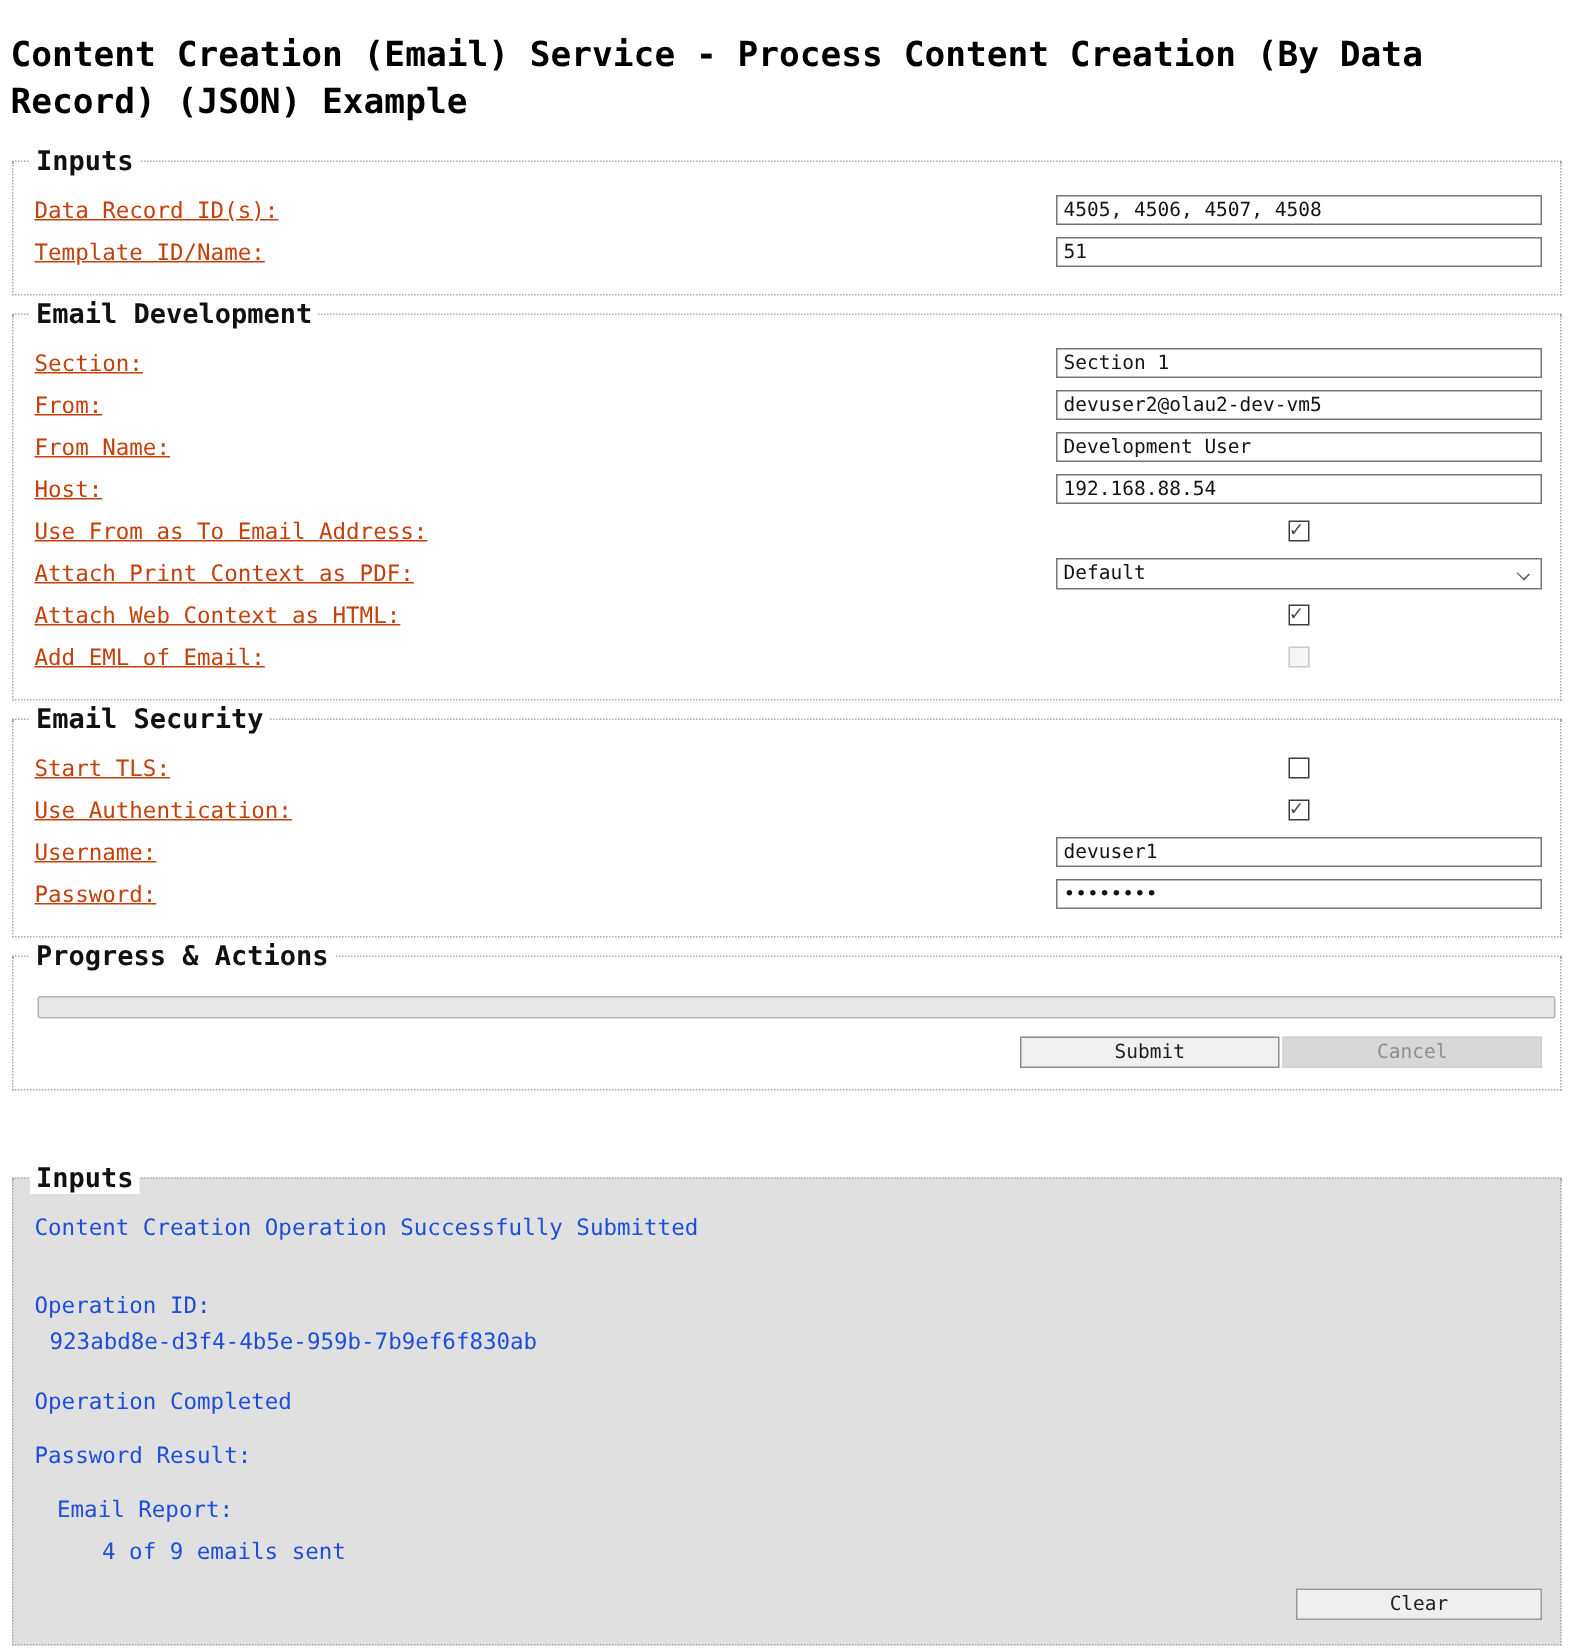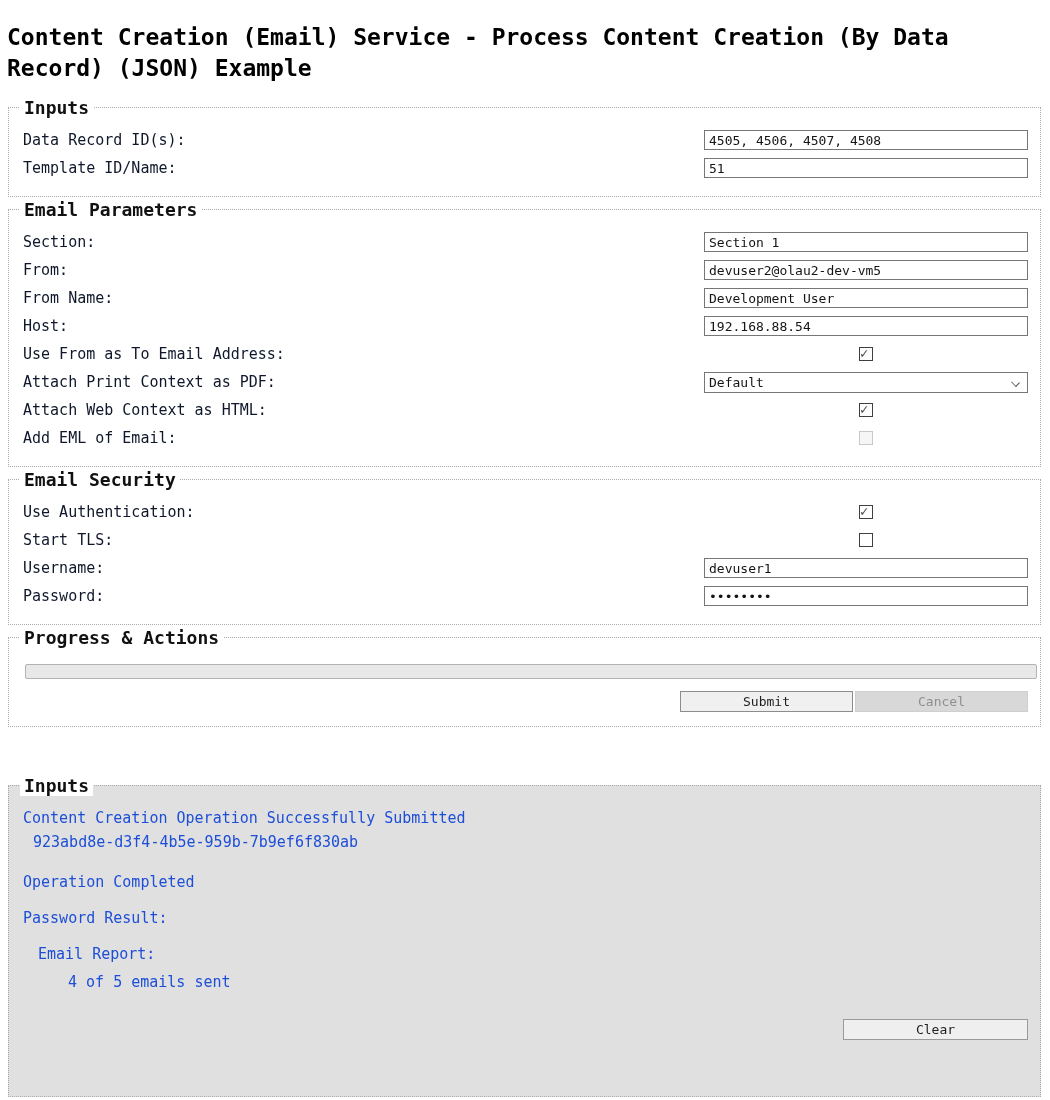--- a/index.html
+++ b/index.html
@@ -31,21 +31,21 @@
     position: absolute;
     top: -11px; left: 11px;
     background: #ffffff;
     padding: 0 4px;
     font-size: 18px;
     font-weight: bold;
     color: #111;
     line-height: 21px;
   }
   .row { display: flex; align-items: center; height: 28px; }
-  .row .lbl { flex: 1; font-size: 15px; color: #0f172a; }
+  .row .lbl { flex: 1; font-size: 15px; color: #c2410c; text-decoration: underline; }
   .row .ctl { width: 324px; display: flex; align-items: center; }
   .ctl.center { justify-content: center; }
   input.text {
     width: 328px; height: 20px;
     border: 1px solid #767676;
     background: #fff;
     font-family: "DejaVu Sans Mono", monospace;
     font-size: 13px;
     color: #141414;
     padding: 0 4px;
@@ -115,21 +115,21 @@
   .r-line { font-size: 15px; color: #1d4ed8; line-height: 17px; white-space: pre; }
   .ind-1 { padding-left: 10px; }
   .ind-2 { padding-left: 15px; }
   .ind-3 { padding-left: 45px; }
   .mt-xl { margin-top: 35px; }
   .mt-s  { margin-top: 7px; }
   .mt-l  { margin-top: 23px; }
   .mt-m  { margin-top: 19px; }
   .mt-sm { margin-top: 11px; }
   .clear-row { display: flex; justify-content: flex-end; margin-top: 16px; }
-  .btn-clear { width: 185px; border-color: #9a9a9a; background: #efefef; margin-top: 12px; }
+  .btn-clear { width: 164px; border-color: #9a9a9a; background: #efefef; }
 </style>
 </head>
 <body>
 
 <div class="page-title">Content Creation (Email) Service - Process Content Creation (By Data Record) (JSON) Example</div>
 
 <div class="fieldset">
   <div class="legend">Inputs</div>
   <div class="row">
     <div class="lbl">Data Record ID(s):</div>
@@ -139,21 +139,21 @@
   </div>
   <div class="row">
     <div class="lbl">Template ID/Name:</div>
     <div class="ctl">
       <input class="text" type="text" value="51" style="">
     </div>
   </div>
 </div>
 
 <div class="fieldset">
-  <div class="legend">Email Parameters</div>
+  <div class="legend">Email Development</div>
   <div class="row">
     <div class="lbl">Section:</div>
     <div class="ctl">
       <input class="text" type="text" value="Section 1" style="">
     </div>
   </div>
   <div class="row">
     <div class="lbl">From:</div>
     <div class="ctl">
       <input class="text" type="text" value="devuser2@olau2-dev-vm5" style="">
@@ -196,29 +196,29 @@
     <div class="lbl">Add EML of Email:</div>
     <div class="ctl center">
       <span class="checkbox disabled"></span>
     </div>
   </div>
 </div>
 
 <div class="fieldset">
   <div class="legend">Email Security</div>
   <div class="row">
+    <div class="lbl">Start TLS:</div>
+    <div class="ctl center">
+      <span class="checkbox"></span>
+    </div>
+  </div>
+  <div class="row">
     <div class="lbl">Use Authentication:</div>
     <div class="ctl center">
       <span class="checkbox checked"></span>
-    </div>
-  </div>
-  <div class="row">
-    <div class="lbl">Start TLS:</div>
-    <div class="ctl center">
-      <span class="checkbox"></span>
     </div>
   </div>
   <div class="row">
     <div class="lbl">Username:</div>
     <div class="ctl">
       <input class="text" type="text" value="devuser1" style="">
     </div>
   </div>
   <div class="row">
     <div class="lbl">Password:</div>
@@ -235,21 +235,22 @@
   </div>
   <div class="btn-row">
     <button class="btn">Submit</button>
     <button class="btn disabled" disabled="">Cancel</button>
   </div>
 </div>
 
 <div class="fieldset results">
   <div class="legend">Inputs</div>
   <div class="r-line">Content Creation Operation Successfully Submitted</div>
+  <div class="r-line mt-xl">Operation ID:</div>
   <div class="r-line mt-s ind-1">923abd8e-d3f4-4b5e-959b-7b9ef6f830ab</div>
   <div class="r-line mt-l">Operation Completed</div>
   <div class="r-line mt-m">Password Result:</div>
   <div class="r-line mt-m ind-2">Email Report:</div>
-  <div class="r-line mt-sm ind-3">4 of 5 emails sent</div>
+  <div class="r-line mt-sm ind-3">4 of 9 emails sent</div>
   <div class="clear-row">
     <button class="btn btn-clear">Clear</button>
   </div>
 </div>
 
 </body></html>

